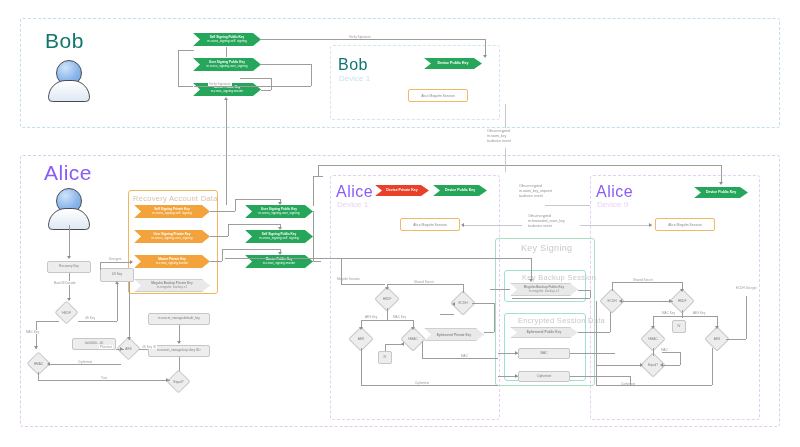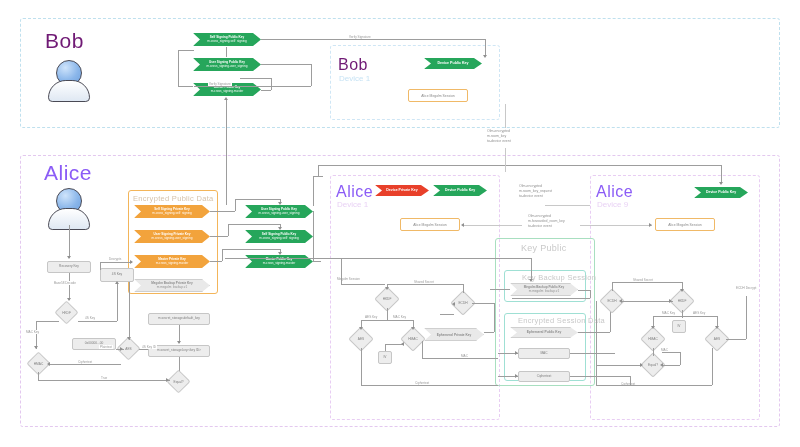--- a/index.html
+++ b/index.html
@@ -49,21 +49,21 @@
 
   
   .persona-name {
     position: absolute;
     font-size: 21px;
     font-weight: 400;
     letter-spacing: .5px;
     line-height: 1;
     white-space: nowrap;
   }
-  .persona-name.bob { color: #701a75; }
+  .persona-name.bob { color: #0f766e; }
   .persona-name.alice { color: #8b5cf6; }
   .persona-sub {
     position: absolute;
     font-size: 8px;
     white-space: nowrap;
   }
   .persona-sub.bob { color: #c7e3f4; }
   .persona-sub.alice { color: #e9d2f5; }
 
   
@@ -254,21 +254,21 @@
 
   <div class="zone alice-zone" style="left:20px; top:155px; width:760px; height:272px;"></div>
 
   <div class="persona-name alice" style="left:44px; top:162px;">Alice</div>
   <div class="avatar" style="left:48px; top:188px;">
     <div class="head"></div>
     <div class="body"></div>
   </div>
 
   <div class="group-box" style="left:128px; top:190px; width:90px; height:104px;"></div>
-  <div class="group-title orange" style="left:133px; top:194px;">Encrypted Public Data</div>
+  <div class="group-title orange" style="left:133px; top:194px;">Recovery Account Data</div>
 
   <div class="chev orange" style="left:134px; top:205px; width:76px; height:13px;">
     <span class="l1">Self Signing Private Key</span>
     <span class="l2">m.cross_signing.self_signing</span>
   </div>
   <div class="chev orange" style="left:134px; top:230px; width:76px; height:13px;">
     <span class="l1">User Signing Private Key</span>
     <span class="l2">m.cross_signing.user_signing</span>
   </div>
   <div class="chev orange" style="left:134px; top:255px; width:76px; height:13px;">
@@ -343,21 +343,21 @@
   <div class="sessionbox" style="left:655px; top:218px; width:60px; height:13px;">
     <span>Alice Megolm Session</span>
   </div>
 
   <div class="ln v" style="left:721px; top:165px; height:18px;"></div>
   <div class="ah down" style="left:719px; top:182px;"></div>
   <div class="ln h" style="left:318px; top:165px; width:403px;"></div>
   <div class="ln v" style="left:318px; top:165px; height:12px;"></div>
 
   <div class="group-box green" style="left:495px; top:238px; width:100px; height:148px;"></div>
-  <div class="group-title bigger" style="left:521px; top:243px;">Key Public</div>
+  <div class="group-title bigger" style="left:521px; top:243px;">Key Signing</div>
 
   <div class="group-box green2" style="left:504px; top:270px; width:82px; height:32px;"></div>
   <div class="group-title" style="left:522px; top:273px;">Key Backup Session</div>
   <div class="chev grey" style="left:510px; top:283px; width:68px; height:13px;">
     <span class="l1">Megolm Backup Public Key</span>
     <span class="l2">m.megolm_backup.v1</span>
   </div>
 
   <div class="group-box green2" style="left:504px; top:313px; width:82px; height:68px;"></div>
   <div class="group-title" style="left:518px; top:316px;">Encrypted Session Data</div>

